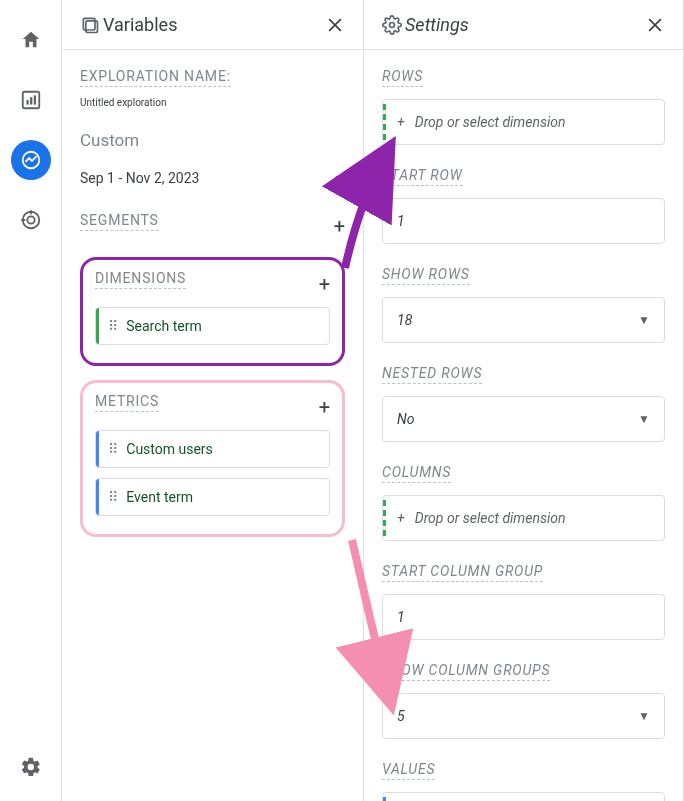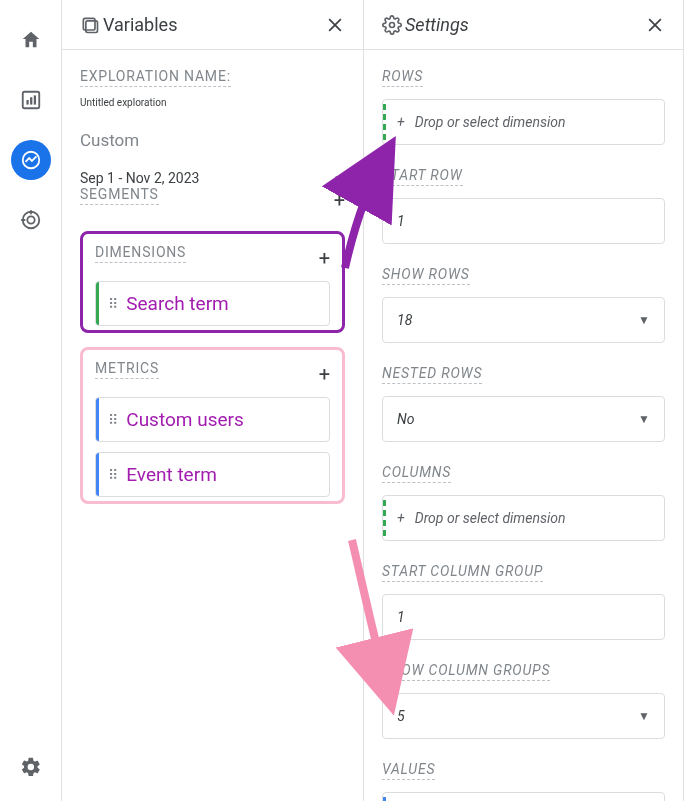--- a/index.html
+++ b/index.html
@@ -113,26 +113,26 @@
   }
   .chip::before {
     content:"";
     position:absolute; left:0; top:0; bottom:0;
     width:3px;
     border-radius: 3px 0 0 3px;
   }
   .chip.dim::before { background:#34a853; }
   .chip.met::before { background:#4285f4; }
   .chip .grip { color:#80868b; font-size:14px; letter-spacing:-2px; }
-  .chip .label { color:#a21caf; font-size:19px; }
+  .chip .label { color:#14532d; font-size:14px; }
 
   .box-highlight {
     border: 3px solid;
-    border-radius: 8px;
-    padding: 10px 12px 4px;
+    border-radius: 16px;
+    padding: 10px 12px 18px;
     margin-top: 18px;
   }
   .box-highlight.purple { border-color:#8e24aa; }
   .box-highlight.pink   { border-color:#f8bbd0; }
 
   .dropzone {
     border:1px solid #dadce0;
     border-radius:4px;
     padding: 14px 14px;
     display:flex;
@@ -159,21 +159,21 @@
     padding:14px 14px;
     font-size:14px;
     color:#3c4043;
     margin-top:4px;
     display:flex;
     align-items:center;
     justify-content:space-between;
   }
   .select-box .caret{ color:#5f6368; }
 
-  .segments-block{ }
+  .segments-block{ margin-top:26px; }
 
   
   .arrow {
     position:absolute;
     pointer-events:none;
   }
 
   svg { display:block; }
 </style>
 </head>

